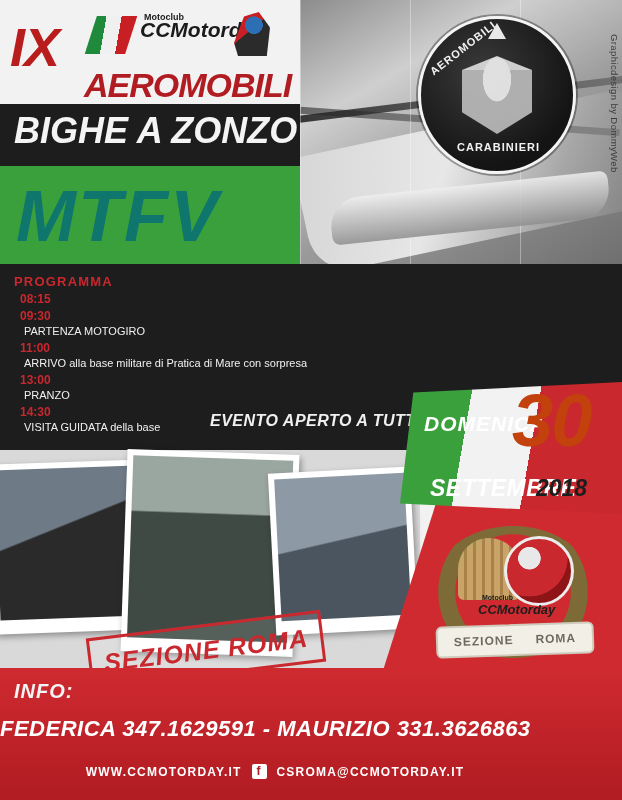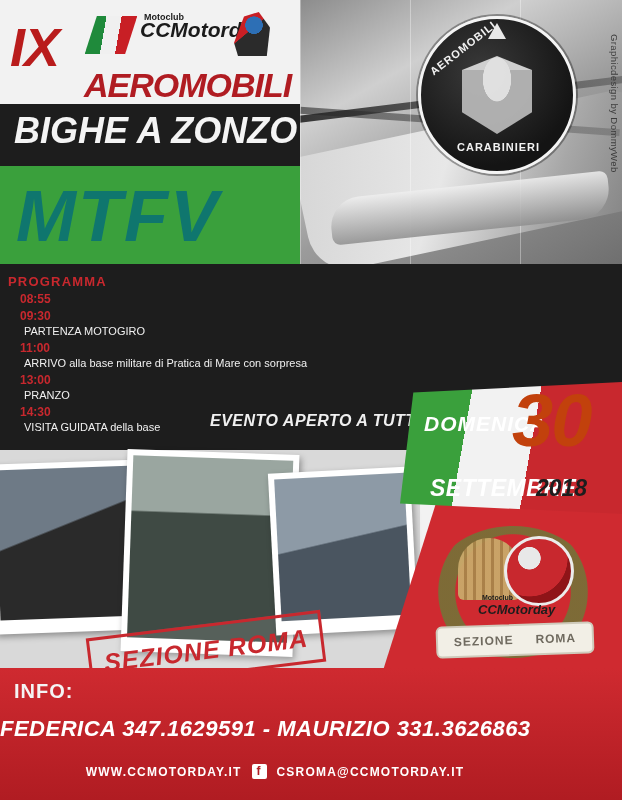--- a/index.html
+++ b/index.html
@@ -137,21 +137,21 @@
     position:absolute;left:16px;top:174px;
     font-size:72px;font-weight:bold;color:#0f766e;font-style:italic;letter-spacing:2px;
     line-height:84px;
   }
   
   .prog-band{
     position:absolute;left:0;top:264px;width:622px;height:186px;
     background:#1d1d1d;
   }
   .prog-title{
-    position:absolute;left:8px;top:274px;
+    position:absolute;left:14px;top:274px;
     font-size:13px;font-weight:bold;color:#c8282e;letter-spacing:1.2px;
   }
   .prog-list{
     position:absolute;left:20px;top:292px;width:420px;
   }
   .prog-row{margin-bottom:2px;}
   .prog-time{
     font-size:12px;font-weight:bold;color:#c8282e;line-height:15px;
   }
   .prog-desc{
@@ -214,21 +214,21 @@
     position:absolute;left:0;top:668px;width:622px;height:132px;
     background:linear-gradient(180deg,#cf2a30 0%,#b01c22 100%);
   }
   .red-diag{
     position:absolute;left:380px;top:450px;width:260px;height:230px;
     background:#cf2a30;
     clip-path:polygon(28% 0,100% 0,100% 100%,0 100%);
   }
   .info{
     position:absolute;left:14px;top:680px;
-    font-size:20px;font-weight:bold;color:#f4f4f4;letter-spacing:1px;
+    font-size:20px;font-weight:bold;color:#f4f4f4;font-style:italic;letter-spacing:1px;
   }
   .contacts{
     position:absolute;left:0;top:716px;width:622px;
     font-size:22px;font-weight:bold;color:#ffffff;font-style:italic;letter-spacing:.5px;
   }
   .footer-row{
     position:absolute;left:0;top:764px;width:550px;
     display:flex;align-items:center;justify-content:center;gap:10px;
     font-size:12px;font-weight:bold;color:#ffffff;letter-spacing:1.2px;
   }
@@ -315,21 +315,21 @@
   <div class="bighe">BIGHE A ZONZO</div>
 
   <div class="blk-green"></div>
   <div class="mtfv">MTFV</div>
 
   <div class="prog-band"></div>
   <div class="prog-title">PROGRAMMA</div>
 
   <div class="prog-list">
     <div class="prog-row">
-      <div class="prog-time">08:55</div>
+      <div class="prog-time">08:15</div>
     </div>
     <div class="prog-row">
       <div class="prog-time">09:30</div>
       <div class="prog-desc">PARTENZA MOTOGIRO</div>
     </div>
     <div class="prog-row">
       <div class="prog-time">11:00</div>
       <div class="prog-desc">ARRIVO alla base militare di Pratica di Mare con sorpresa</div>
     </div>
     <div class="prog-row">

